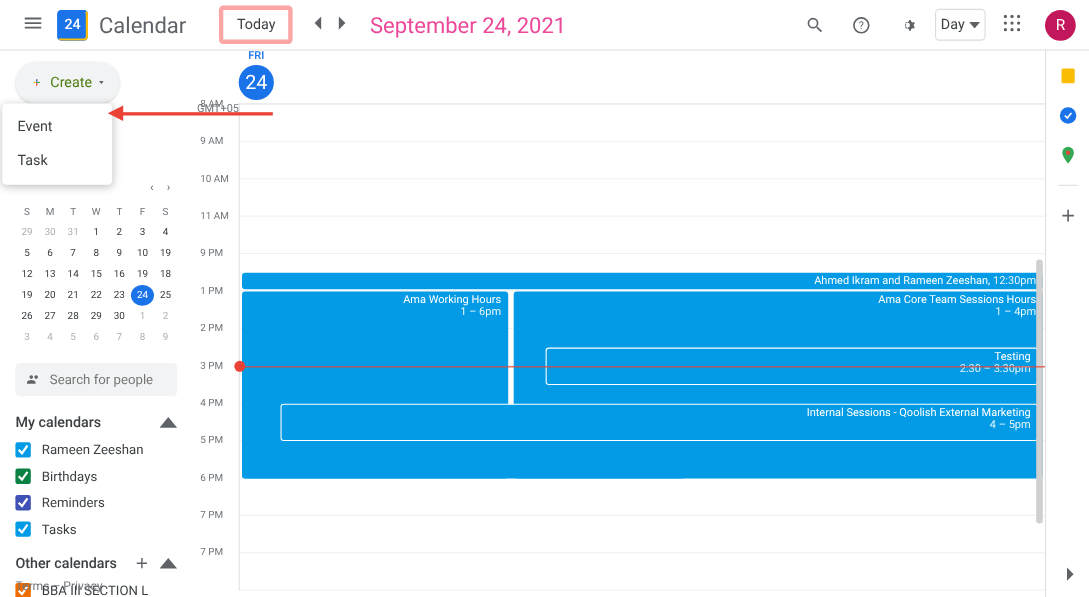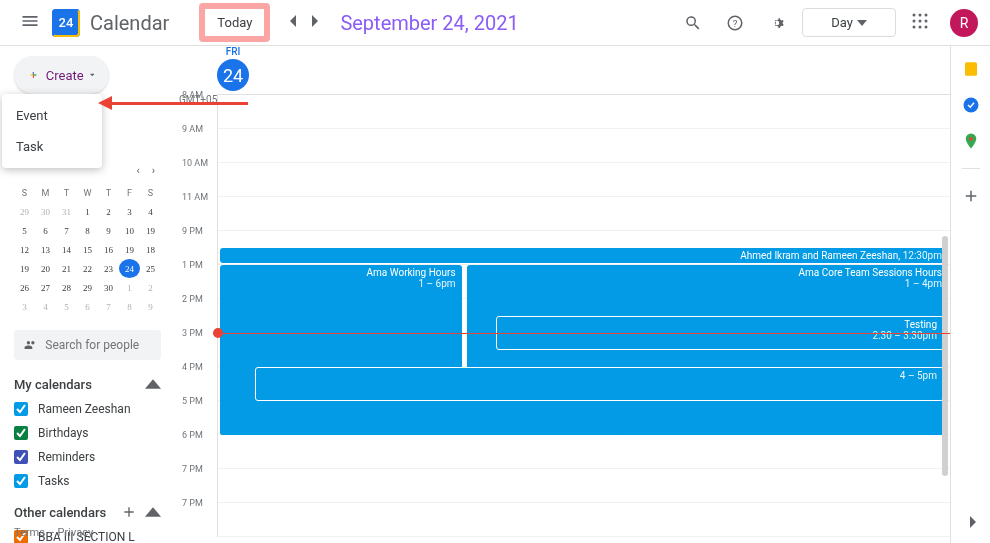--- a/index.html
+++ b/index.html
@@ -4,48 +4,48 @@
 <style>
 * { box-sizing: border-box; margin: 0; padding: 0; font-family: 'Google Sans', Roboto, Arial, sans-serif; }
 body { width: 990px; height: 543px; overflow: hidden; background: #fff; position: relative; }
 .header { height: 46px; border-bottom: 1px solid #e0e0e0; display: flex; align-items: center; padding: 0 12px; }
 .menu-icon { cursor: pointer; padding: 8px; }
 .menu-icon svg { width: 20px; height: 20px; }
 .logo { display: flex; align-items: center; margin-left: 4px; }
 .logo-img { width: 28px; height: 28px; background: #1a73e8; border-radius: 4px; display: flex; align-items: center; justify-content: center; color: #fff; font-size: 13px; font-weight: 500; position: relative; }
 .logo-img::before { content: ''; position: absolute; inset: 0; border: 2px solid #fbbc04; border-radius: 4px; border-top-color: #1a73e8; border-left-color: #1a73e8; }
 .logo-text { font-size: 20px; color: #5f6368; margin-left: 10px; }
-.today-btn { margin-left: 30px; border: 6px solid #fca5a5; background: #fff; padding: 6px 12px; border-radius: 4px; font-size: 13px; color: #3c4043; cursor: pointer; }
+.today-btn { margin-left: 30px; border: 4px solid #fca5a5; background: #fff; padding: 6px 12px; border-radius: 4px; font-size: 13px; color: #3c4043; cursor: pointer; }
 .nav-arrows { display: flex; margin-left: 12px; }
 .nav-arrow { padding: 6px; cursor: pointer; color: #5f6368; }
-.date-title { font-size: 20px; color: #8b5cf6; margin-left: 14px; }
+.date-title { font-size: 20px; color: #ec4899; margin-left: 14px; }
 .header-right { margin-left: auto; display: flex; align-items: center; gap: 8px; }
 .icon-btn { padding: 8px; cursor: pointer; color: #5f6368; border-radius: 50%; }
 .icon-btn svg { width: 18px; height: 18px; display: block; }
-.view-btn { border: 1px solid #dadce0; background: #fff; padding: 6px 28px; border-radius: 4px; font-size: 13px; color: #3c4043; cursor: pointer; display: flex; align-items: center; gap: 4px; }
+.view-btn { border: 1px solid #dadce0; background: #fff; padding: 6px 4px; border-radius: 4px; font-size: 13px; color: #3c4043; cursor: pointer; display: flex; align-items: center; gap: 4px; }
 .apps-icon { padding: 8px; cursor: pointer; }
 .avatar { width: 28px; height: 28px; border-radius: 50%; background: #c2185b; color: #fff; display: flex; align-items: center; justify-content: center; font-size: 14px; margin-left: 6px; cursor: pointer; }
 .main { display: flex; height: 497px; }
 .sidebar { width: 175px; padding: 10px 14px; position: relative; }
 .create-btn { display: flex; align-items: center; background: #f1f3f4; border: 1px solid #f1f3f4; border-radius: 22px; padding: 8px 14px; cursor: pointer; box-shadow: 0 1px 2px rgba(0,0,0,0.15); width: 95px; }
 .create-plus { width: 20px; height: 20px; margin-right: 8px; }
-.create-text { font-size: 13px; color: #701a75; }
+.create-text { font-size: 13px; color: #4d7c0f; }
 .create-chevron { margin-left: 6px; color: #5f6368; }
 .create-menu { position: absolute; top: 48px; left: 2px; background: #fff; box-shadow: 0 2px 8px rgba(0,0,0,0.25); border-radius: 4px; width: 100px; z-index: 20; padding: 6px 0; }
 .create-menu-item { padding: 8px 14px; font-size: 13px; color: #3c4043; cursor: pointer; }
 .arrow-annot { position: absolute; top: 56px; left: 108px; z-index: 21; }
 .arrow-line { width: 140px; height: 3px; background: #ea4335; position: relative; }
 .arrow-head { position: absolute; left: -10px; top: -6px; width: 0; height: 0; border-right: 14px solid #ea4335; border-top: 7px solid transparent; border-bottom: 7px solid transparent; }
 .mini-cal { margin-top: 68px; }
 .mini-nav { display: flex; justify-content: flex-end; align-items: center; }
 .mini-nav span { padding: 2px 6px; cursor: pointer; color: #5f6368; font-size: 11px; }
 .mini-head { display: flex; margin-top: 4px; }
 .mini-head span, .mini-row span { width: 21px; height: 19px; display: flex; align-items: center; justify-content: center; font-size: 9px; color: #70757a; }
 .mini-row { display: flex; }
-.mini-row span { color: #3c4043; cursor: pointer; border-radius: 50%; font-family: Liberation Serif, serif; }
+.mini-row span { color: #3c4043; cursor: pointer; border-radius: 50%; }
 .mini-row span.dim { color: #b0b0b0; }
 .mini-row span.today { background: #1a73e8; color: #fff; }
 .search-people { margin-top: 14px; background: #f1f3f4; border-radius: 4px; padding: 7px 10px; display: flex; align-items: center; }
 .search-people svg { width: 16px; height: 16px; margin-right: 8px; }
 .search-people input { border: none; background: transparent; font-size: 12px; outline: none; width: 100%; }
 .cal-section { margin-top: 16px; }
 .cal-section-head { display: flex; align-items: center; font-size: 13px; color: #3c4043; font-weight: 500; cursor: pointer; text-align: center; }
 .cal-section-head .spacer { flex: 1; }
 .cal-section-head svg { width: 16px; height: 16px; }
 .cal-item { display: flex; align-items: center; margin-top: 10px; font-size: 12px; color: #3c4043; }
@@ -327,20 +327,21 @@
         </div>
       <div class="event" style="top:170px;left:34%;right:2px;height:170px">
           <div class="event-title">Ama Core Team Sessions Hours</div>
           <div class="event-time">1 – 4pm</div>
         </div>
       <div class="event event-border" style="top:221px;left:38%;right:6px;height:34px">
           <div class="event-title">Testing</div>
           <div class="event-time">2:30 – 3:30pm</div>
         </div>
       <div class="event event-border" style="top:272px;left:5%;right:6px;height:34px">
+          <div class="event-title">Internal Sessions - Qoolish External Marketing</div>
           <div class="event-time">4 – 5pm</div>
         </div>
       <div class="event" style="top:306px;left:2px;width:55%;height:34px"></div>
       <div class="now-line" style="top:238px">
           <div class="now-dot"></div>
         </div>
     <div class="time-row"></div>
         <div class="time-label" style="top: 0px;">8 AM</div>
         <div class="time-row"></div>
         <div class="time-label" style="top: 34px;">9 AM</div>

